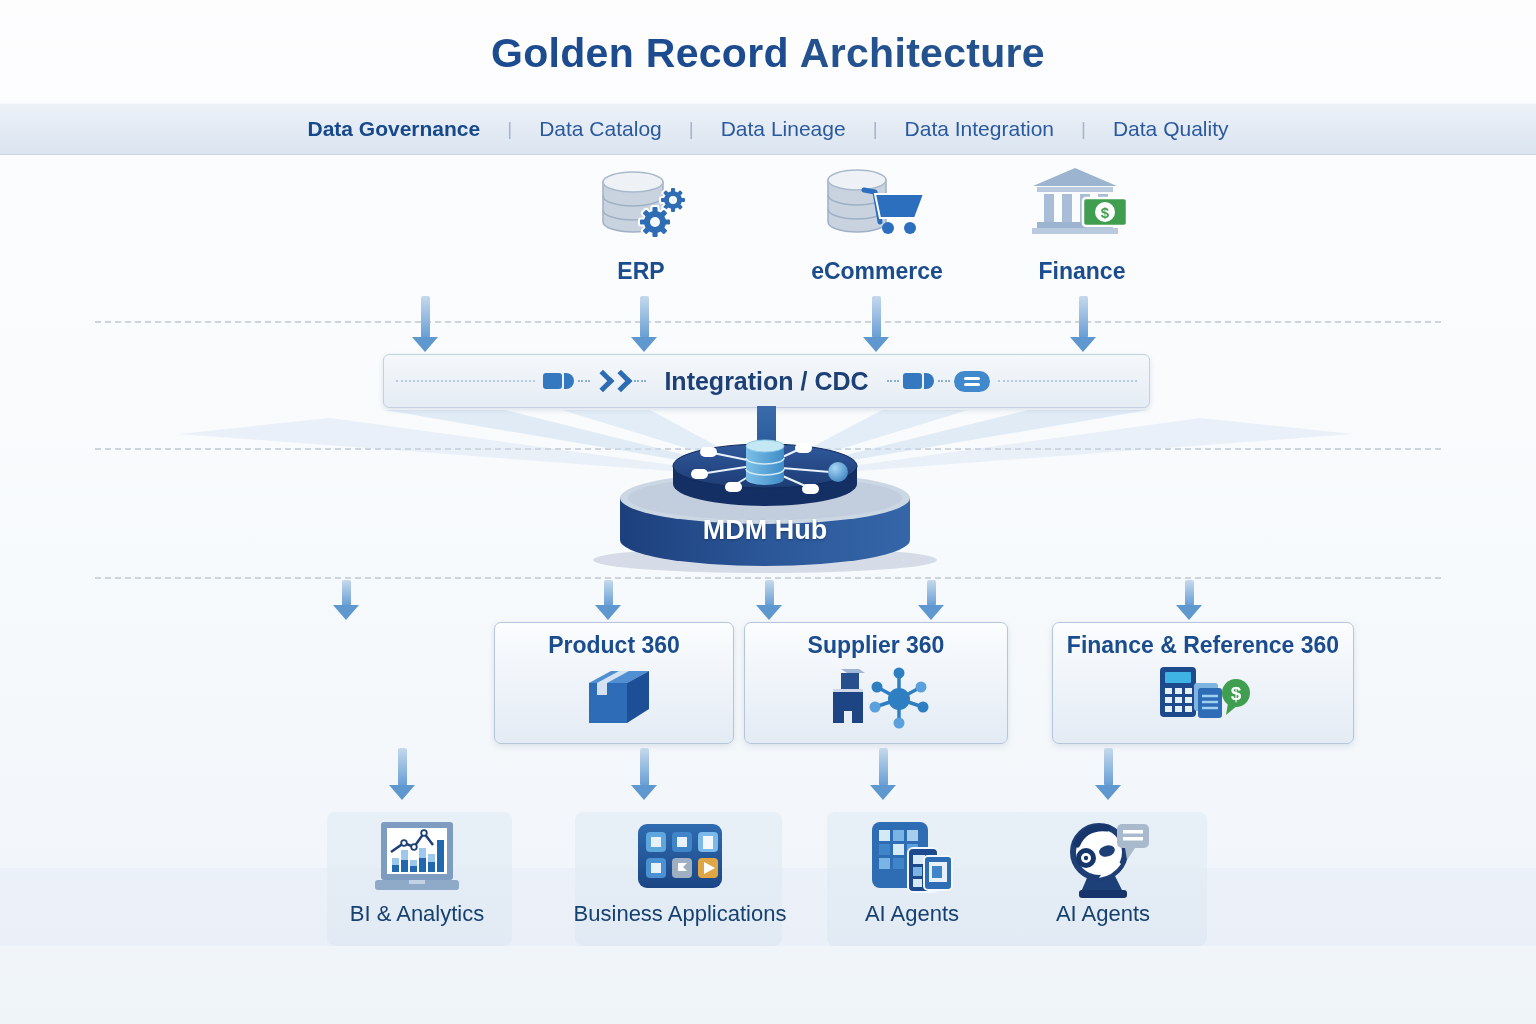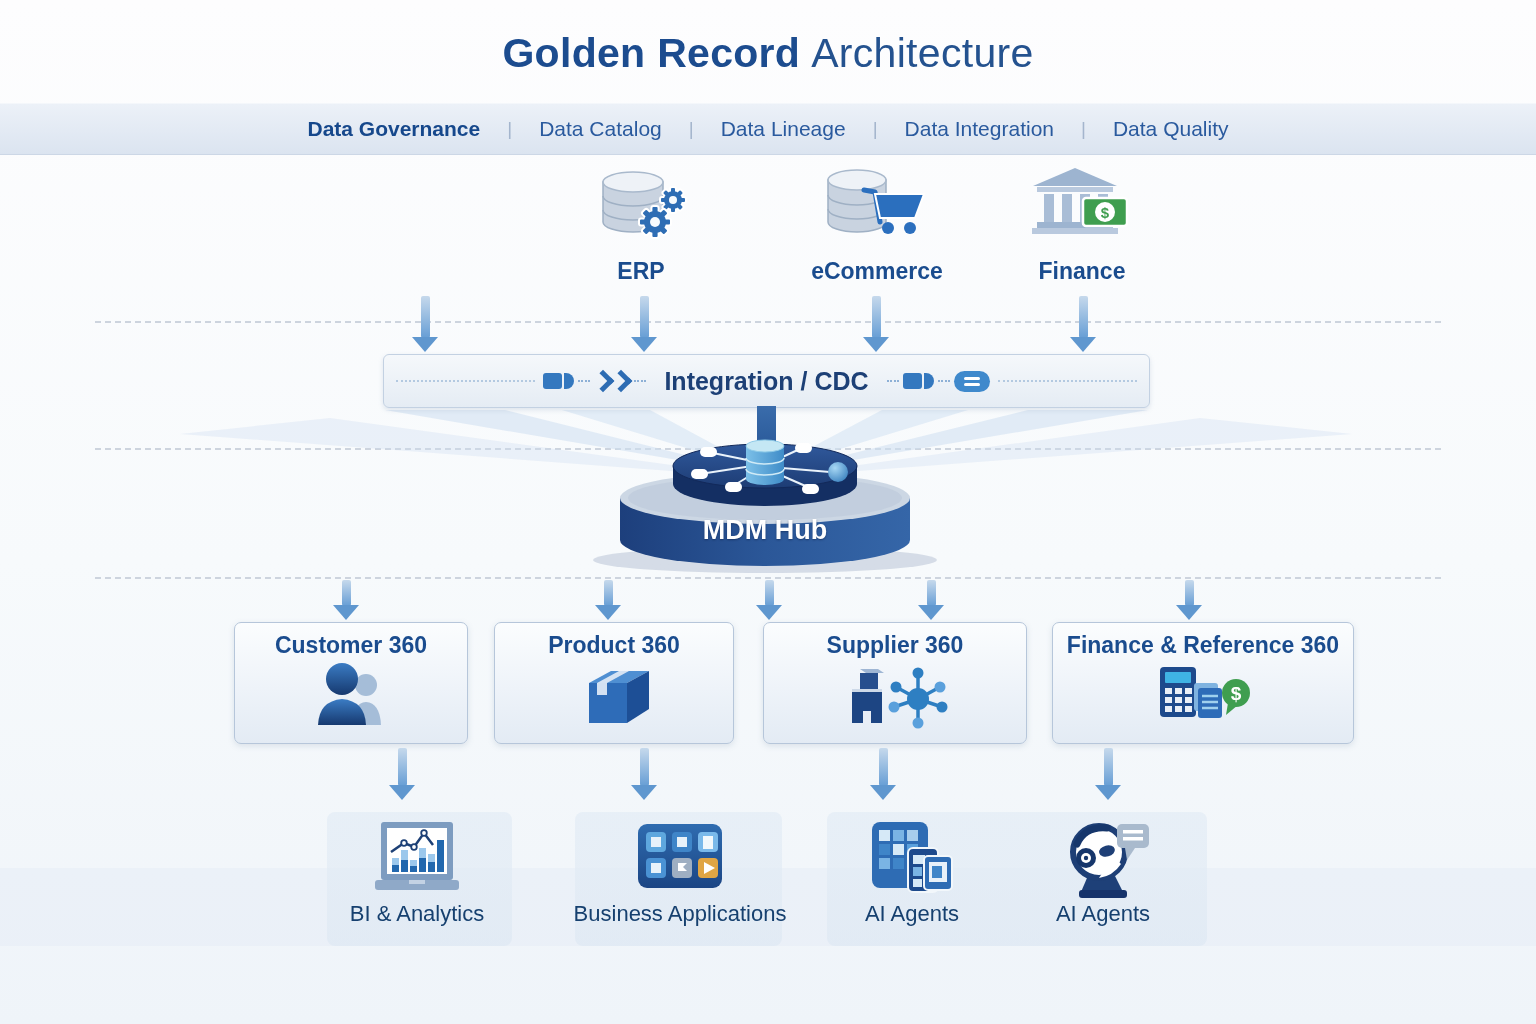--- a/index.html
+++ b/index.html
@@ -3,21 +3,21 @@
 <meta charset="utf-8">
 <style>
   html,body{margin:0;padding:0;}
   body{font-family:"Liberation Sans", sans-serif; background:#ffffff;}
   .stage{position:relative;width:1536px;height:1024px;overflow:hidden;
          background:linear-gradient(180deg,#fdfdfe 0%,#f7fafc 55%,#eff4f9 100%);}
 
   
   .title{position:absolute;top:30px;left:0;right:0;text-align:center;font-size:41px;color:#1c4c8f;letter-spacing:.3px;z-index:2;}
   .title .bold{font-weight:bold;}
-  .title .light{font-weight:normal;color:#24528f;margin-left:11px;}
+  .title .light{font-weight:bold;color:#24528f;margin-left:11px;}
 
   
   .navbar{position:absolute;top:103px;left:0;right:0;height:50px;display:flex;align-items:center;justify-content:center;
           background:linear-gradient(180deg,#ecf1f8,#dbe4f0);border-bottom:1px solid #ccd7e6;border-top:1px solid #f4f7fb;z-index:2;}
   .nav-item{font-size:21px;color:#2a5a9e;padding:0 27px;cursor:pointer;white-space:nowrap;}
   .nav-item.active{font-weight:bold;color:#16488c;}
   .nav-sep{color:#a4b5cd;font-size:19px;}
 
   
   .src-item{position:absolute;top:160px;width:170px;transform:translateX(-50%);display:flex;flex-direction:column;align-items:center;z-index:3;}
@@ -263,48 +263,33 @@
     </div>
   <div class="arrow" style="left:931px;top:580px;height:40px">
       <div class="shaft"></div>
       <div class="head"></div>
     </div>
   <div class="arrow" style="left:1189px;top:580px;height:40px">
       <div class="shaft"></div>
       <div class="head"></div>
     </div>
 
-  <div class="domain-box" style="left:234px;width:234px">
-    <div class="domain-title">Customer 360</div>
-    <svg width="110" height="72" viewBox="0 0 110 72">
-      <defs>
-          <linearGradient id="gPer" x1="0" y1="0" x2="0" y2="1">
-            <stop offset="0" stop-color="#3b7cc4"></stop>
-            <stop offset="1" stop-color="#16396f"></stop>
-          </linearGradient>
-        </defs>
-      <circle cx="70" cy="26" r="11" fill="#a5bdd8"></circle>
-      <path d="M55 66 Q57 44 70 43 Q84 44 85 66 Z" fill="#a5bdd8"></path>
-      <circle cx="46" cy="20" r="16" fill="url(#gPer)"></circle>
-      <path d="M22 66 Q23 42 46 40 Q69 42 70 66 Z" fill="url(#gPer)"></path>
-    </svg>
-  </div>
 
   <div class="domain-box" style="left:494px;width:240px">
     <div class="domain-title">Product 360</div>
     <svg width="110" height="72" viewBox="0 0 110 72">
       <polygon points="30,24 52,12 90,12 68,24" fill="#4f8fd2"></polygon>
       <polygon points="68,24 90,12 90,50 68,64" fill="#1d4f96"></polygon>
       <polygon points="30,24 68,24 68,64 30,64" fill="#2e6cb8"></polygon>
       <polygon points="60,12 70,12 48,24 38,24" fill="#dce8f4" opacity="0.95"></polygon>
       <rect x="38" y="24" width="10" height="12" fill="#dce8f4" opacity="0.95"></rect>
     </svg>
   </div>
 
-  <div class="domain-box" style="left:763px;width:264px">
+  <div class="domain-box" style="left:744px;width:264px">
     <div class="domain-title">Supplier 360</div>
     <svg width="130" height="72" viewBox="0 0 130 72">
       <polygon points="30,10 48,10 54,14 36,14" fill="#9fb6d4"></polygon>
       <rect x="30" y="14" width="18" height="16" fill="#274f8e"></rect>
       <rect x="22" y="32" width="30" height="32" fill="#1d4583"></rect>
       <rect x="33" y="52" width="8" height="12" fill="#e8eef6"></rect>
       <rect x="22" y="30" width="30" height="3" fill="#cdd9e8"></rect>
       <g stroke="#2e7fc2" stroke-width="3.5">
         <line x1="88" y1="40" x2="66" y2="28"></line>
           <line x1="88" y1="40" x2="64" y2="48"></line>

